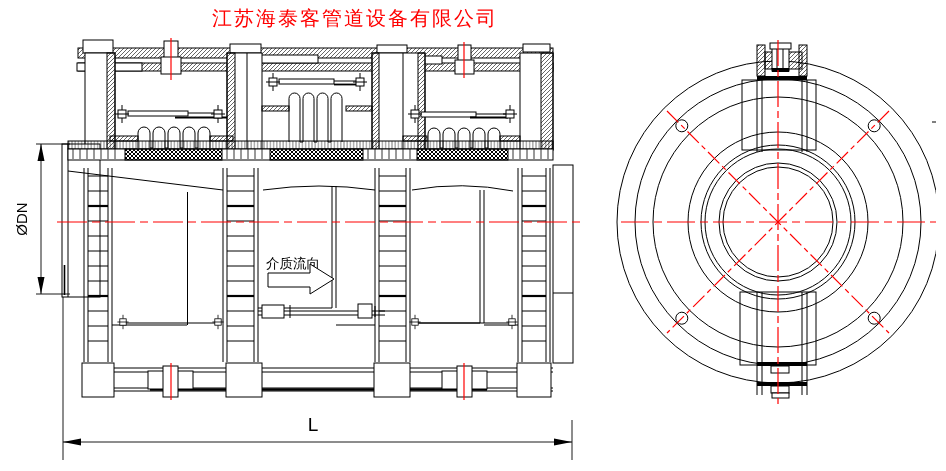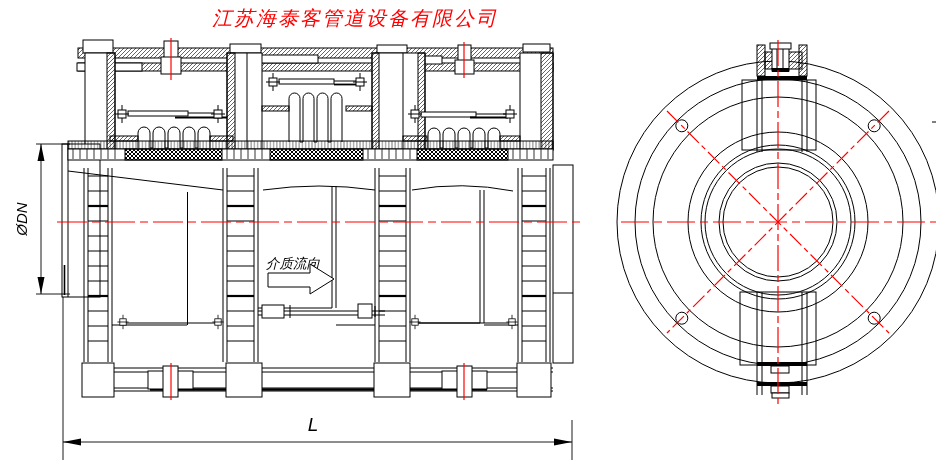--- a/index.html
+++ b/index.html
@@ -1,16 +1,16 @@
 <!DOCTYPE html>
 <html><head>
 <meta charset="utf-8">
 <style>
   html,body{margin:0;padding:0;background:#ffffff;}
-  .page{width:936px;height:471px;position:relative;background:#fff;overflow:hidden;font-style:italic;}
+  .page{width:936px;height:471px;position:relative;background:#fff;overflow:hidden;}
   svg text{font-family:"Liberation Sans", sans-serif;}
   .k{stroke:#000;fill:none;stroke-width:1;}
   .wf{fill:#ffffff;stroke:#000;stroke-width:1;}
   .hf{fill:url(#h45);stroke:#000;stroke-width:1;}
   .xf{fill:url(#hxx);stroke:#000;stroke-width:1;}
   .vf{fill:url(#vt);stroke:#000;stroke-width:1;}
   .blk{fill:#000;stroke:none;}
   .cl{stroke:#ff0000;fill:none;stroke-width:1.2;}
   .dim{stroke:#000;fill:none;stroke-width:0.9;}
   .arr{fill:#000;stroke:none;}

